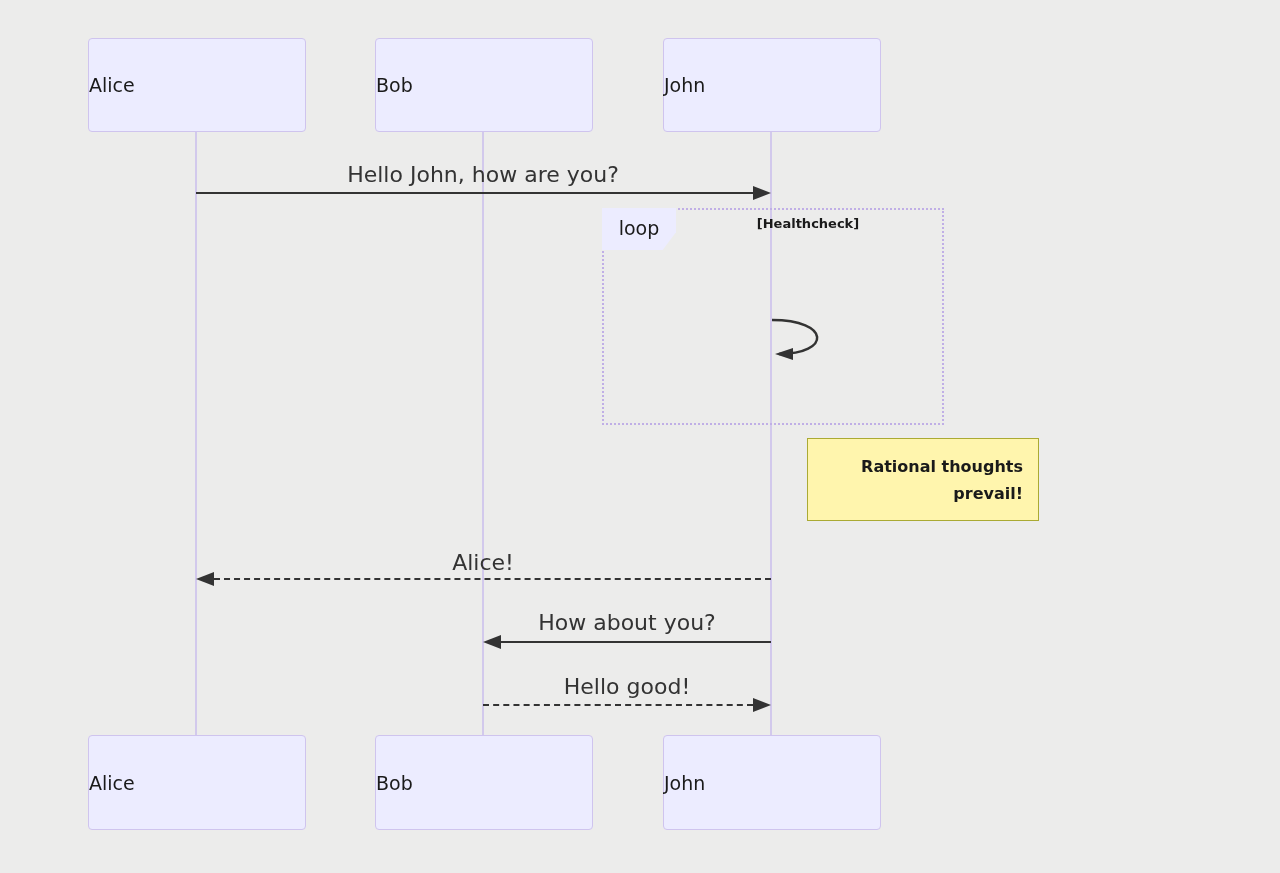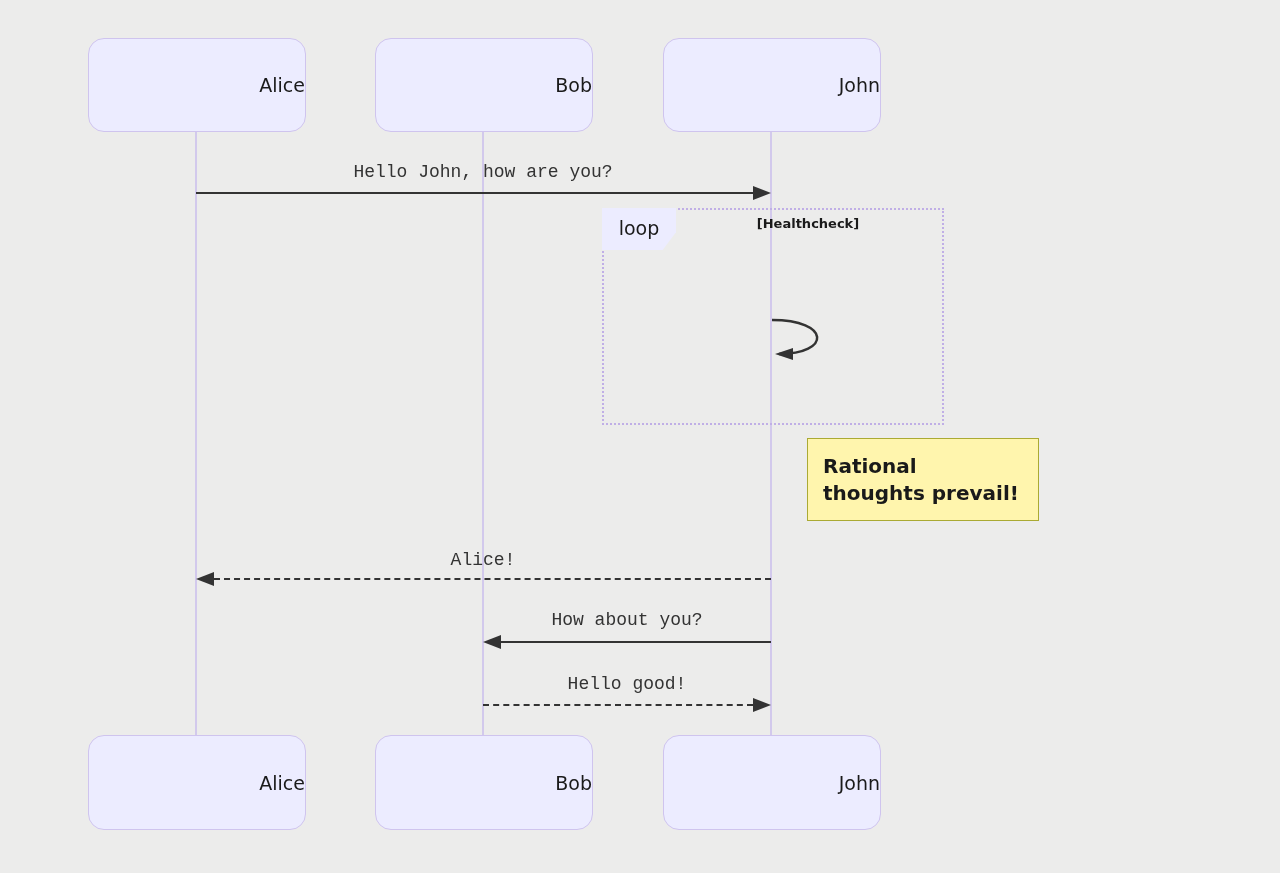--- a/index.html
+++ b/index.html
@@ -11,29 +11,29 @@
     overflow:hidden;
   }
   .lifeline{
     position:absolute;top:130px;height:606px;width:2px;
     background:var(--lifeline,#D2C9EC);
   }
   .actor{
     position:absolute;width:216px;height:92px;
     background:var(--actor-fill,#ECECFF);
     border:1px solid var(--actor-border,#CFC4EE);
-    border-radius:16px;
-    display:flex;align-items:center;justify-content:flex-end;
+    border-radius:4px;
+    display:flex;align-items:center;justify-content:flex-start;
     font-size:19px;color:var(--text,#1a1a1a);
     z-index:3;
   }
   .msg-label{
     position:absolute;transform:translateX(-50%);
-    font-size:18px;color:var(--arrow,#333333);
-    white-space:nowrap;z-index:4;font-family:Liberation Mono, monospace;
+    font-size:22px;color:var(--arrow,#333333);
+    white-space:nowrap;z-index:4;
   }
   .line{
     position:absolute;height:0;
     border-top:2px solid var(--arrow,#333333);
     z-index:2;
   }
   .line.dashed{border-top-style:dashed;}
   .arrow-right{
     position:absolute;width:0;height:0;z-index:2;
     border-top:7px solid transparent;border-bottom:7px solid transparent;
@@ -65,22 +65,22 @@
   }
   .self-msg-svg{position:absolute;left:769px;top:317px;z-index:2;}
   .note{
     position:absolute;left:807px;top:438px;width:230px;height:81px;
     background:var(--note-fill,#FFF5AD);
     border:1px solid var(--note-border,#AAAA33);
     display:flex;align-items:center;justify-content:center;
     z-index:3;
   }
   .note span{
-    display:block;width:200px;text-align:left;
-    font-size:20px;font-weight:600;line-height:27px;
+    display:block;width:200px;text-align:right;
+    font-size:16px;font-weight:600;line-height:27px;
     color:var(--text,#1a1a1a);
   }
 </style>
 </head>
 <body>
 
 <div id="canvas">
 
   <div class="lifeline" style="left:195px"></div>
   <div class="lifeline" style="left:482px"></div>

